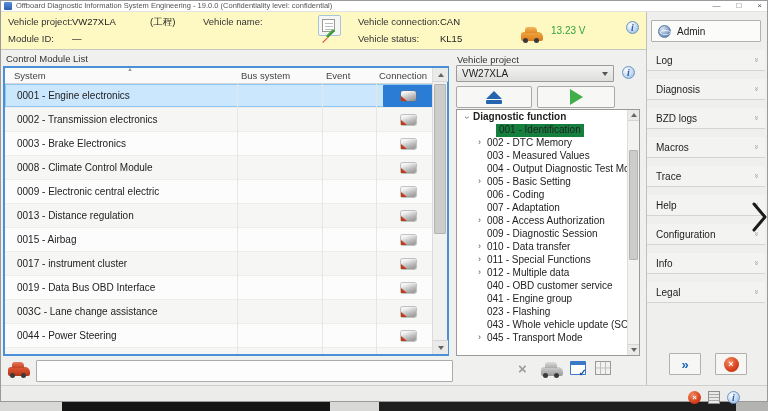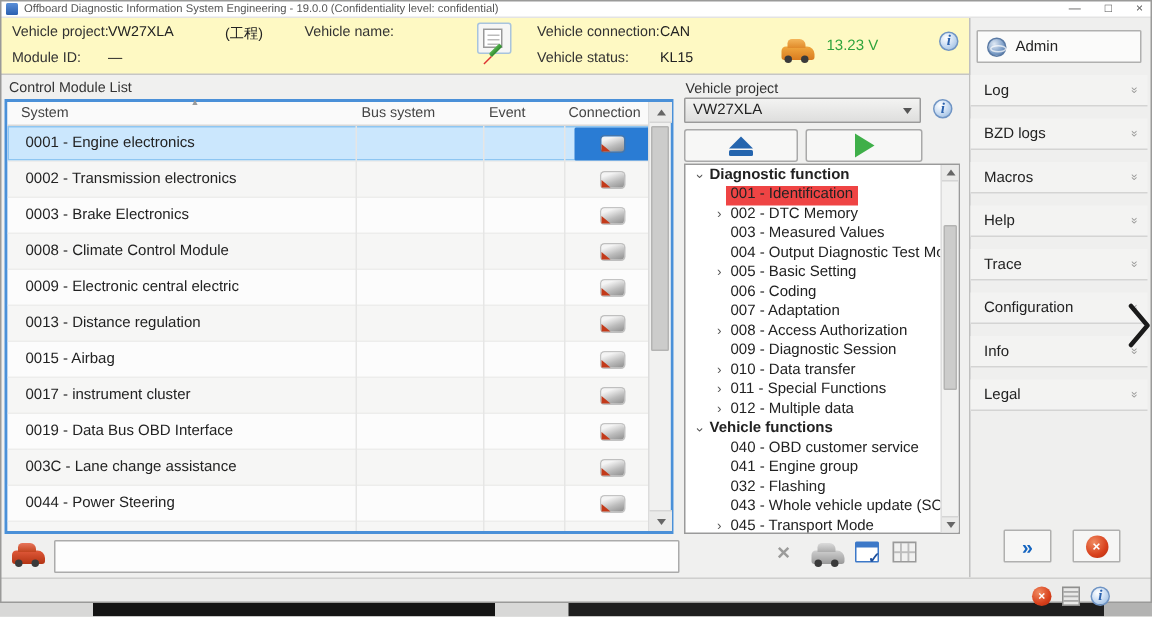--- a/index.html
+++ b/index.html
@@ -75,21 +75,21 @@
   .eject .tri{width:0;height:0;border-left:8px solid transparent;border-right:8px solid transparent;border-bottom:8px solid #2565ae;}
   .eject .bar{width:16px;height:4px;background:#2565ae;margin-top:1px;border-radius:1px;}
   .play{width:0;height:0;border-top:8px solid transparent;border-bottom:8px solid transparent;border-left:13px solid #3faf49;}
   .tree-box{position:absolute;left:456px;top:59px;width:184px;height:247px;background:#fff;border:1px solid #9a9a9a;overflow:hidden;}
   .tree-rows{position:absolute;left:0;top:1px;right:12px;bottom:0;overflow:hidden;}
   .tree-row{display:flex;height:13px;font-size:10px;color:#222;}
   .tree-chev{width:9px;text-align:center;font-size:9px;color:#555;flex:0 0 9px;margin-left:18px;line-height:10px;}
   .tree-row.group .tree-chev{margin-left:4px;transform:rotate(90deg);}
   .tree-row.group .tree-label{font-weight:bold;}
   .tree-label{padding:0 3px;line-height:12px;white-space:nowrap;}
-  .tree-label.sel{background:#ef4444;}
+  .tree-label.sel{background:#15803d;margin-left:12px;}
   .tree-scroll{position:absolute;right:0;top:0;bottom:0;width:12px;background:#f2f2f1;border-left:1px solid #ddd;}
   .tree-scroll .sb-btn{width:12px;height:11px;}
   .tree-thumb{left:1px;width:9px;top:40px;height:110px;}
 
   
   .statusbar{position:absolute;left:0;top:308px;width:646px;height:27px;}
   .status-car{position:absolute;left:8px;top:9px;}
   .status-field{position:absolute;left:36px;top:2px;width:417px;height:22px;background:#fdfdfd;border:1px solid #ababab;border-radius:1px;}
   .tool-x{position:absolute;left:518px;top:2px;font-size:15px;font-weight:bold;color:#9b9b9a;line-height:18px;}
   .tool-car{position:absolute;left:541px;top:9px;}
@@ -316,35 +316,31 @@
             <span class="tree-label">010 - Data transfer</span>
           </div>
           <div class="tree-row">
             <span class="tree-chev">›</span>
             <span class="tree-label">011 - Special Functions</span>
           </div>
           <div class="tree-row">
             <span class="tree-chev">›</span>
             <span class="tree-label">012 - Multiple data</span>
           </div>
-          <div class="tree-row group">
-            <span class="tree-chev">›</span>
-            <span class="tree-label">Vehicle functions</span>
-          </div>
           <div class="tree-row">
             <span class="tree-chev"></span>
             <span class="tree-label">040 - OBD customer service</span>
           </div>
           <div class="tree-row">
             <span class="tree-chev"></span>
             <span class="tree-label">041 - Engine group</span>
           </div>
           <div class="tree-row">
             <span class="tree-chev"></span>
-            <span class="tree-label">032 - Flashing</span>
+            <span class="tree-label">023 - Flashing</span>
           </div>
           <div class="tree-row">
             <span class="tree-chev"></span>
             <span class="tree-label">043 - Whole vehicle update (SOD)</span>
           </div>
           <div class="tree-row">
             <span class="tree-chev">›</span>
             <span class="tree-label">045 - Transport Mode</span>
           </div>
         </div>
@@ -375,33 +371,37 @@
     <div class="admin-btn">
       <span class="globe"></span>
       <span>Admin</span>
     </div>
     <div class="side-menu" id="side-menu">
         <div class="side-item">
           <span>Log</span>
           <span class="side-chev">»</span>
         </div>
         <div class="side-item">
+          <span>Diagnosis</span>
+          <span class="side-chev">»</span>
+        </div>
+        <div class="side-item">
           <span>BZD logs</span>
           <span class="side-chev">»</span>
         </div>
         <div class="side-item">
           <span>Macros</span>
           <span class="side-chev">»</span>
         </div>
         <div class="side-item">
+          <span>Trace</span>
+          <span class="side-chev">»</span>
+        </div>
+        <div class="side-item">
           <span>Help</span>
-          <span class="side-chev">»</span>
-        </div>
-        <div class="side-item">
-          <span>Trace</span>
           <span class="side-chev">»</span>
         </div>
         <div class="side-item">
           <span>Configuration</span>
           <span class="side-chev">»</span>
         </div>
         <div class="side-item">
           <span>Info</span>
           <span class="side-chev">»</span>
         </div>

